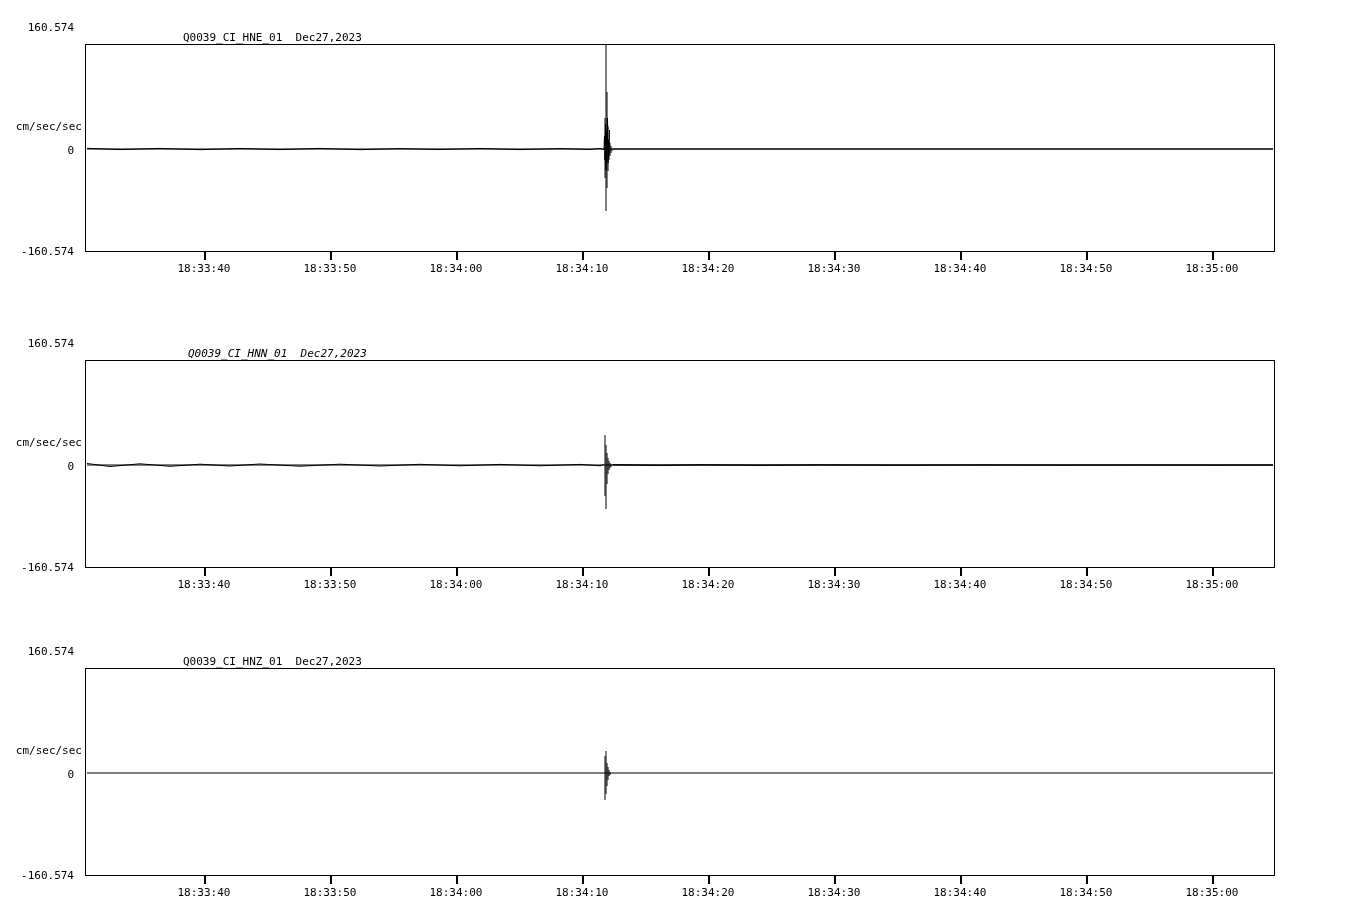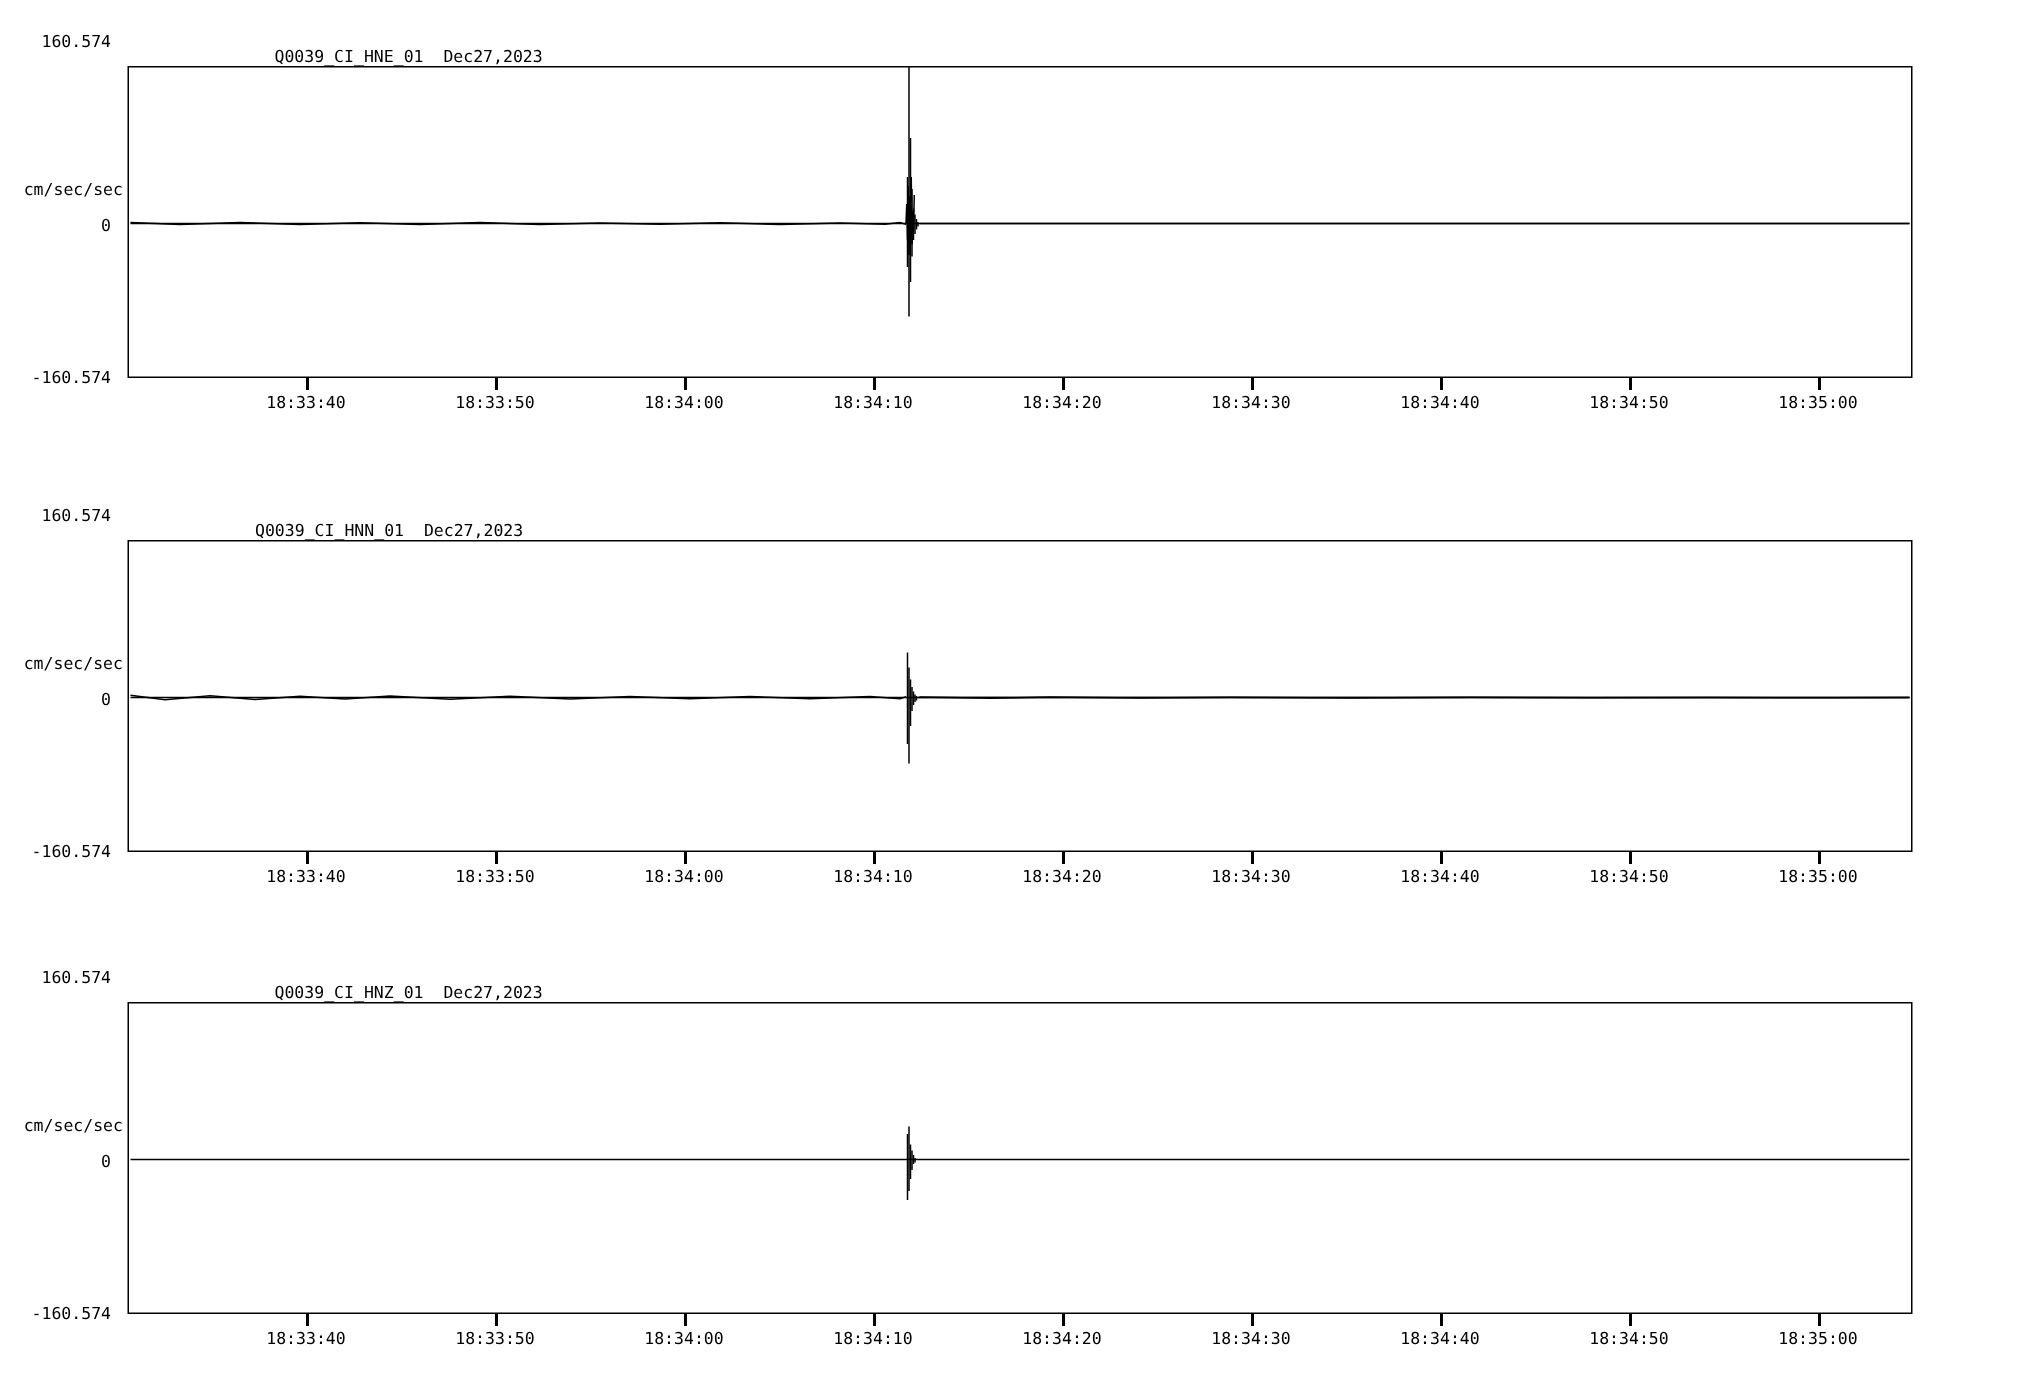--- a/index.html
+++ b/index.html
@@ -102,21 +102,21 @@
   <div class="tick-label" style="left:406px;top:262px;width:100px;">18:34:00</div>
   <div class="tick-label" style="left:532px;top:262px;width:100px;">18:34:10</div>
   <div class="tick-label" style="left:658px;top:262px;width:100px;">18:34:20</div>
   <div class="tick-label" style="left:784px;top:262px;width:100px;">18:34:30</div>
   <div class="tick-label" style="left:910px;top:262px;width:100px;">18:34:40</div>
   <div class="tick-label" style="left:1036px;top:262px;width:100px;">18:34:50</div>
   <div class="tick-label" style="left:1162px;top:262px;width:100px;">18:35:00</div>
 </div>
 
 <div class="panel" style="top:308px;height:300px;">
-  <div class="plot-title" style="left:170px;top:39px;">Q0039_CI_HNN_01  Dec27,2023</div>
+  <div class="plot-title" style="left:188px;top:39px;font-style:italic;">Q0039_CI_HNN_01  Dec27,2023</div>
   <div class="yunits" style="left:4px;top:128px;width:78px;">cm/sec/sec</div>
   <div class="ylabel-top" style="left:4px;top:29px;width:70px;">160.574</div>
   <div class="ylabel-zero" style="left:4px;top:152px;width:70px;">0</div>
   <div class="ylabel-bot" style="left:4px;top:253px;width:70px;">-160.574</div>
   <div class="axis-box" style="left:85px;top:52px;width:1190px;height:208px;"></div>
   <svg class="trace-svg" width="1358" height="300" viewBox="0 0 1358 300">
     <g stroke="#000" stroke-width="1" fill="none">
       <path d="M87,157 L1273,157"></path>
       <path d="M87,155.5 L110,158.5 L140,155.8 L170,158.3 L200,156.2 L230,158.0 L260,156.0 L300,158.2 L340,156.2 L380,158.0 L420,156.3 L460,157.8 L500,156.4 L540,157.8 L580,156.4 L600,157.8 L604,156.5"></path>
       <path d="M605,127 L605,188"></path>

